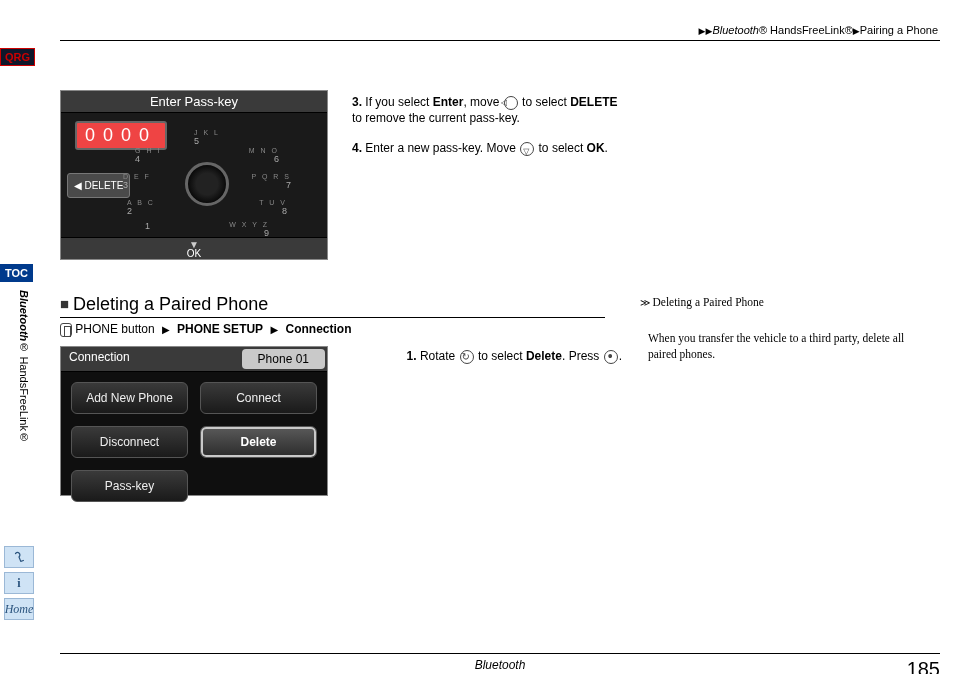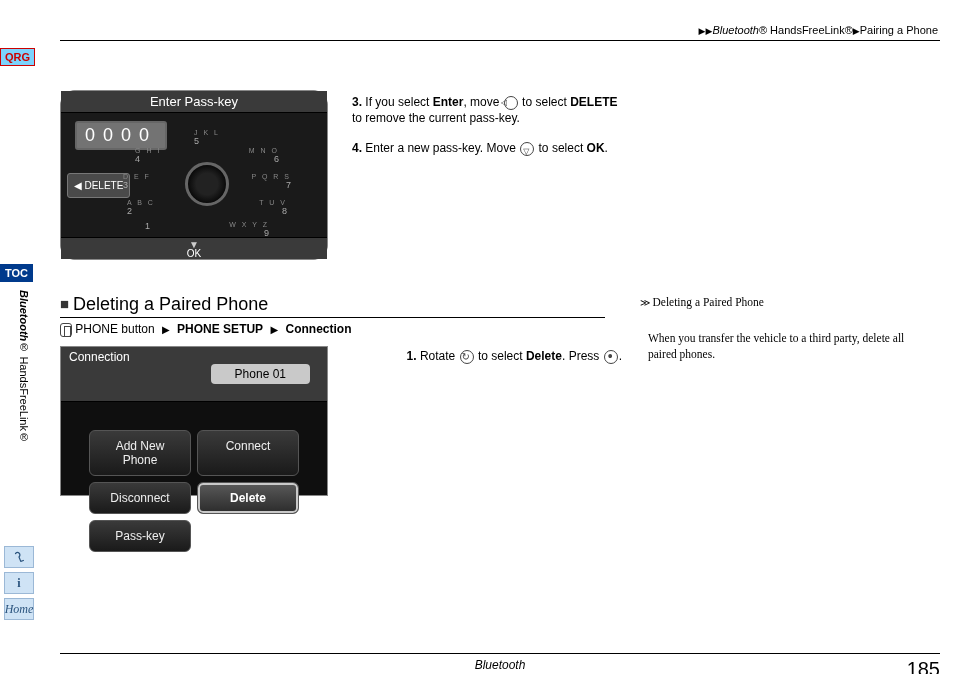--- a/index.html
+++ b/index.html
@@ -37,21 +37,21 @@
   .tab {
     position: absolute;
     left: 0;
     font-size: 11px;
     font-weight: bold;
     text-align: center;
     border: 1px solid #000;
     padding: 2px 4px;
     min-width: 30px;
   }
-  .tab.qrg { top: 48px; background:#7dd3fc; color:#c00; border-color:#c00;}
+  .tab.qrg { top: 48px; background:#0f172a; color:#c00; border-color:#c00;}
   .tab.toc { top: 264px; background:#003a8c; color:#fff; border-color:#003a8c;}
   .side-label {
     position: absolute;
     left: 18px;
     top: 290px;
     writing-mode: vertical-rl;
     font-size: 11px;
     color:#000;
   }
   .side-label .em { font-style: italic; font-weight: bold;}
@@ -79,37 +79,37 @@
   
   .screen {
     border:1px solid #888;
     background:#1a1a1a;
     color:#ddd;
     font-family: Arial, sans-serif;
   }
   .screen.passkey{
     position:absolute;
     left:0; top:44px;
-    width:268px; height:170px;border-radius:15px;
+    width:268px; height:170px;
   }
   .pk-title{
     text-align:center;
     font-size:13px;
     padding:3px 0;
     background:#3a3a3a;
     color:#fff;
     border-bottom:1px solid #000;
   }
   .pk-code{
     position:absolute;
     left:14px; top:30px;
     font-size:18px;
     letter-spacing:8px;
     color:#fff;
-    background:#737373;
+    background:#ef4444;
     padding:2px 8px;
     border:2px solid #666;
     border-radius:3px;
   }
   .pk-delete{
     position:absolute;
     left:6px; top:82px;
     background:#4a4a4a;
     color:#fff;
     font-size:10px;
@@ -198,26 +198,26 @@
     width:268px; height:150px;
     padding:0;
     background:#0f0f0f;
   }
   .conn-top{
     display:flex; background:#3a3a3a;
     font-size:12px; color:#fff;
     border-bottom:1px solid #000;
   }
   .conn-top .ct-title{flex:1; padding:3px 8px;}
-  .conn-top .ct-phone{background:#c9c9c9;color:#000;padding:3px 24px;border-radius:4px;margin:17px;}
+  .conn-top .ct-phone{background:#c9c9c9;color:#000;padding:3px 16px;border-radius:4px;margin:2px;}
   .conn-grid{
     display:grid;
     grid-template-columns:1fr 1fr;
-    gap:6px;
-    padding:28px;
+    gap:12px;
+    padding:10px;
   }
   .conn-btn{
     background:linear-gradient(180deg,#3a3a3a,#1a1a1a);
     border:1px solid #555;
     border-radius:6px;
     color:#eee;
     font-size:12px;
     padding:8px 10px;
     text-align:center;
   }

